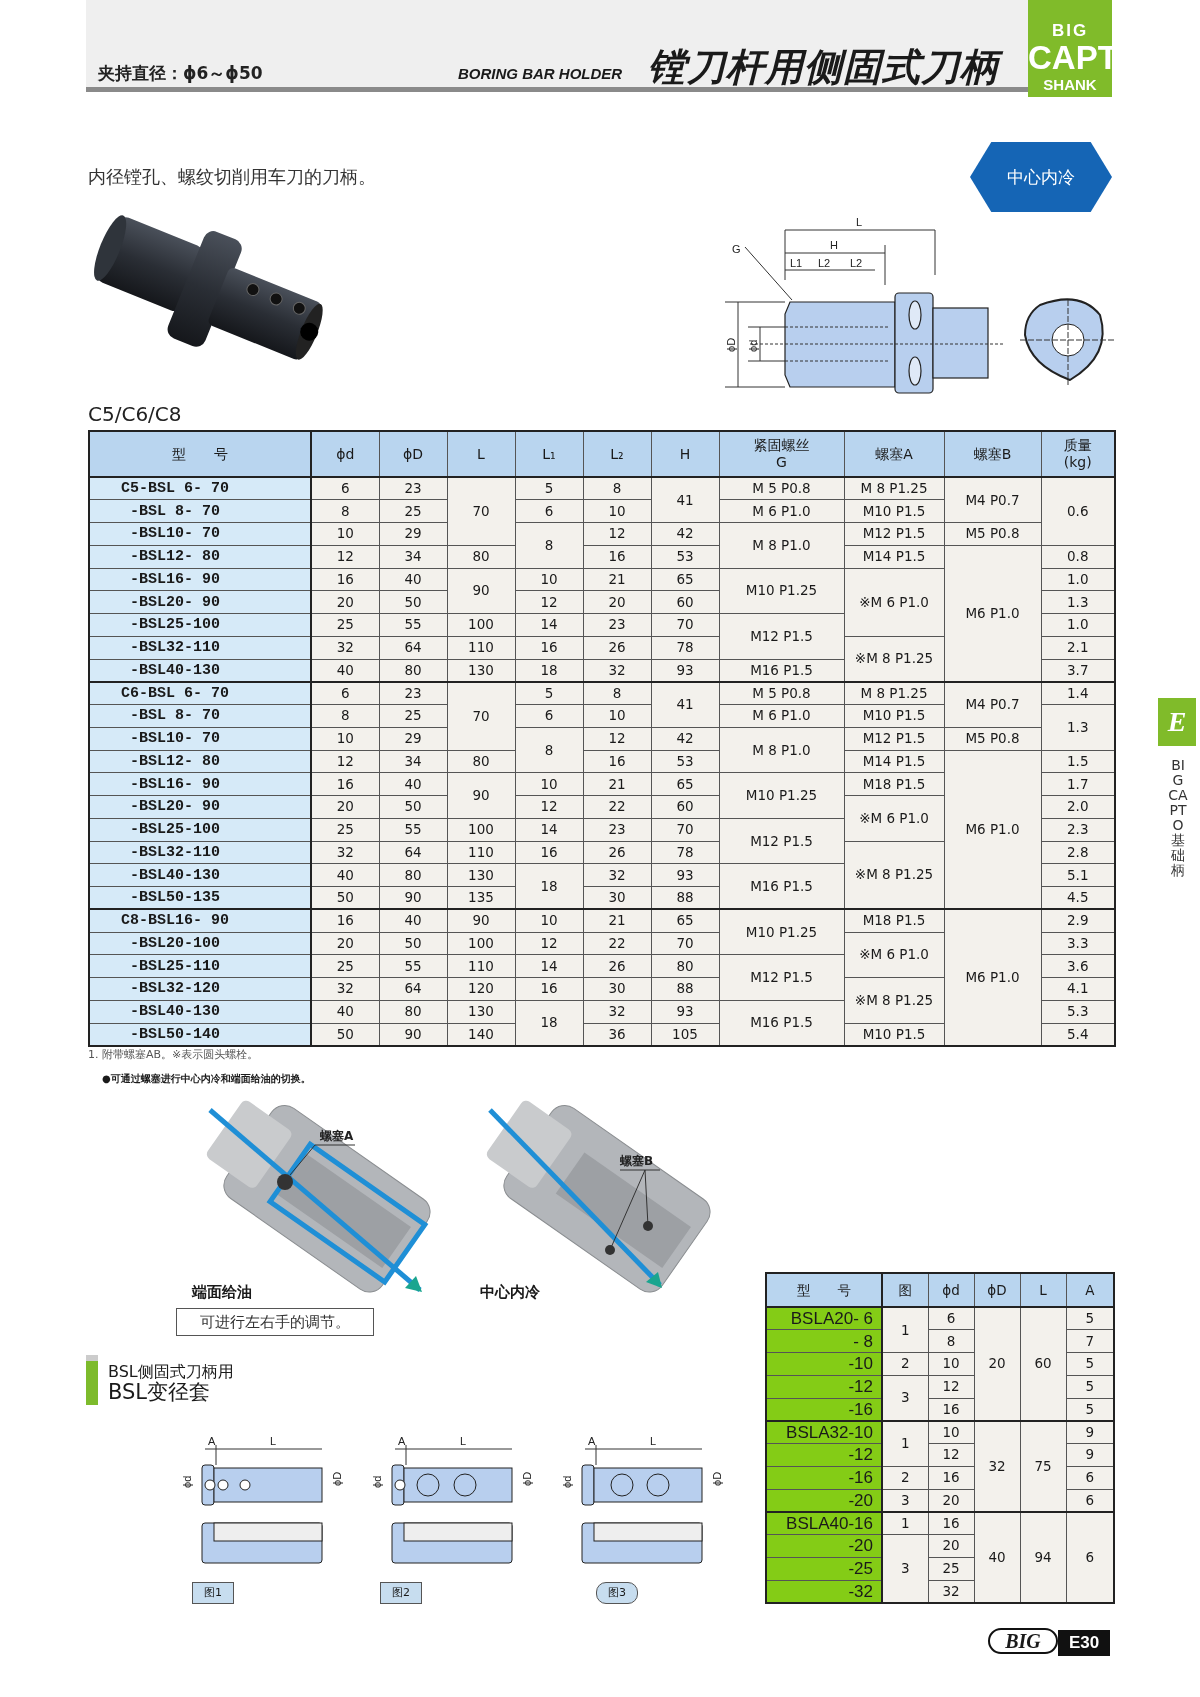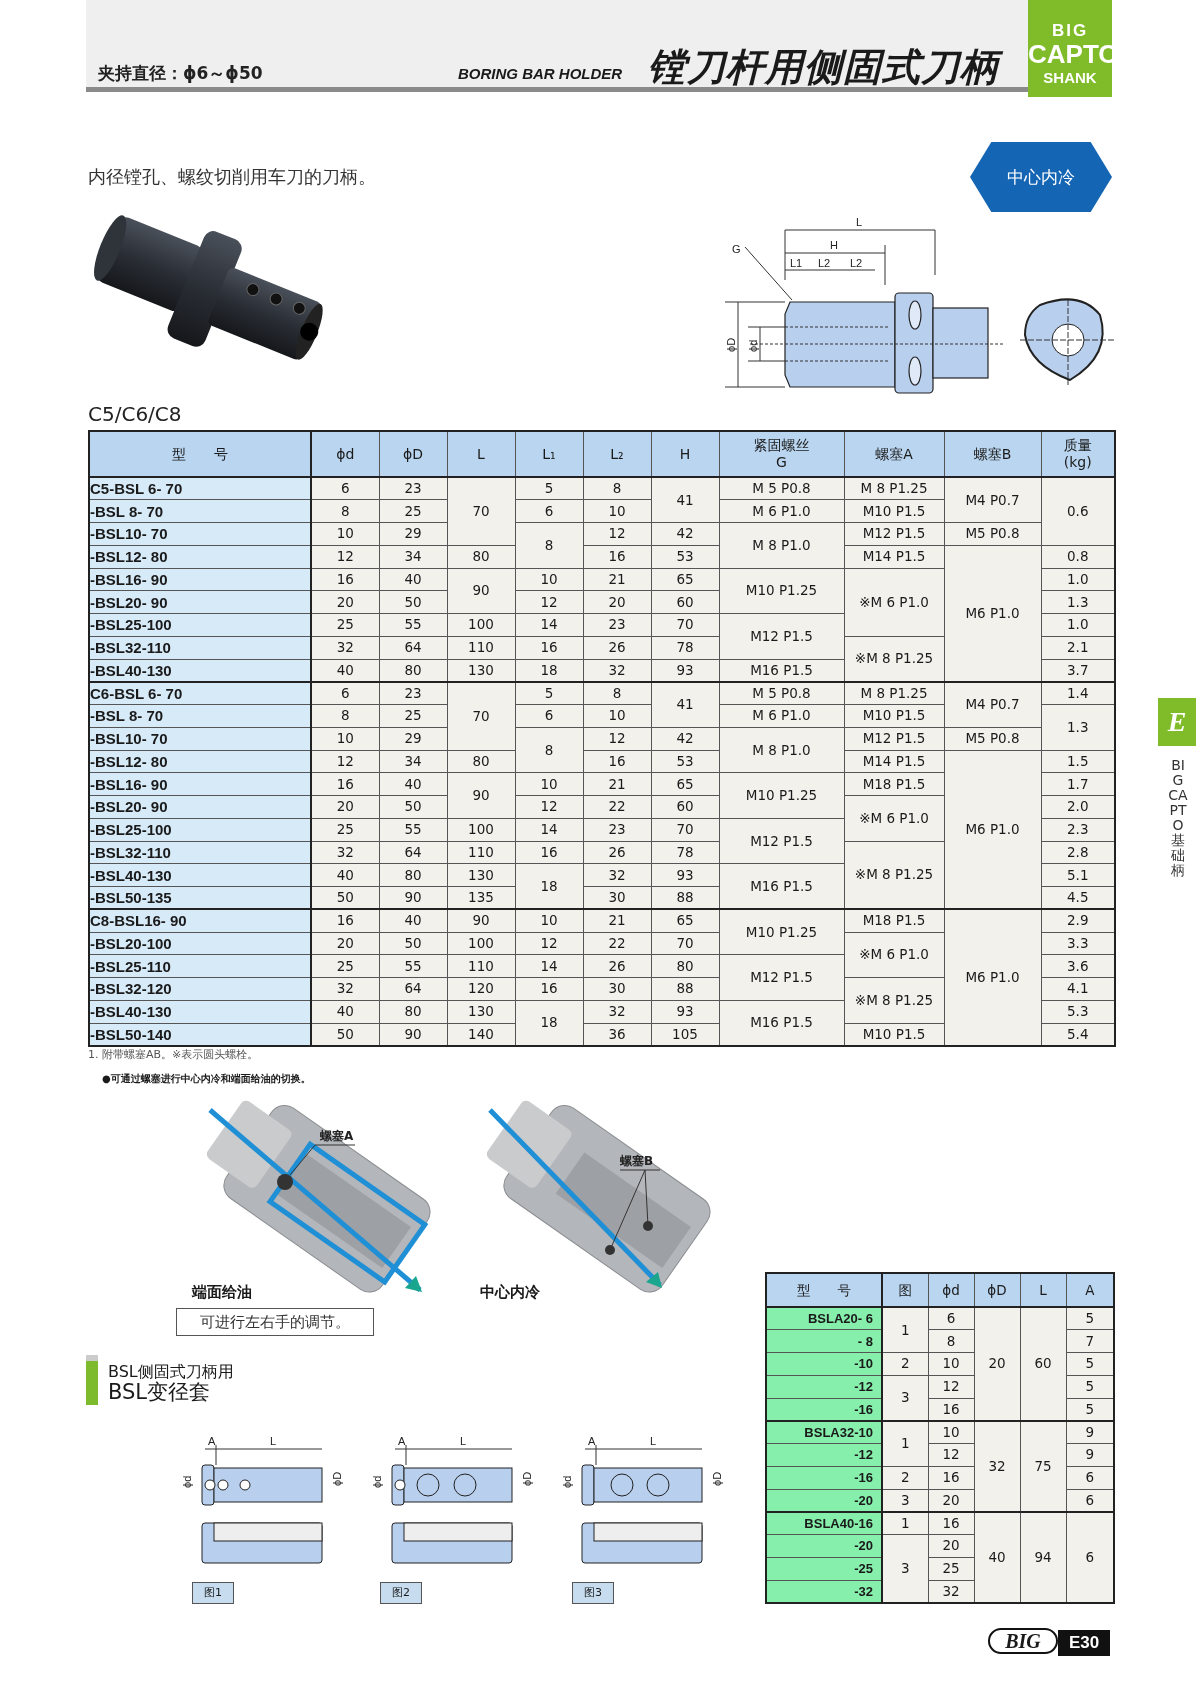--- a/index.html
+++ b/index.html
@@ -6,36 +6,36 @@
   body { width: 1200px; height: 1697px; background: #fff; font-family: "DejaVu Sans", "Liberation Sans", sans-serif; color: #1a1a1a; position: relative; overflow: hidden; }
   .abs { position: absolute; }
 
   
   .hdr { left: 86px; top: 0; width: 942px; height: 92px; background: #efefef; border-bottom: 5px solid #8a8a8a; }
   .hdr-left { left: 98px; top: 62px; font-size: 17px; font-weight: bold; color: #222; }
   .hdr-en { left: 458px; top: 65px; font-size: 15px; font-weight: bold; font-style: italic; font-family: "Liberation Sans", sans-serif; }
   .hdr-title { left: 648px; top: 42px; font-size: 38px; font-weight: bold; font-style: italic; letter-spacing: 1px; }
   .badge { left: 1028px; top: 0; width: 84px; height: 97px; background: #80bb2a; color: #fff; text-align: center; font-family: "Liberation Sans", sans-serif; font-weight: bold; padding-top: 22px; line-height: 1; }
   .badge .b1 { font-size: 17px; letter-spacing: 2px; }
-  .badge .b2 { font-size: 26px; margin-top: 2px; }
+  .badge .b2 { font-size: 33px; margin-top: 2px; }
   .badge .b3 { font-size: 15px; margin-top: 3px; }
 
   .desc { left: 88px; top: 165px; font-size: 18px; color: #333; }
   .hexbadge2 { left: 970px; top: 142px; width: 142px; height: 70px; clip-path: polygon(15% 0, 85% 0, 100% 50%, 85% 100%, 15% 100%, 0 50%); background: #1565b5; color:#fff; font-size:17px; display:flex; align-items:center; justify-content:center; }
 
   .photo { left: 88px; top: 210px; width: 250px; height: 170px; }
   .drawing { left: 720px; top: 215px; width: 400px; height: 185px; }
 
   .series { left: 88px; top: 402px; font-size: 20px; color: #222; }
 
   table.spec { position: absolute; left: 88px; top: 430px; width: 1026px; border-collapse: collapse; font-size: 13.5px; table-layout: fixed; }
   table.spec th, table.spec td { border: 1px solid #555; text-align: center; padding: 0; height: 22.75px; line-height: 21px; }
   table.spec th { background: #b9d5ef; font-weight: normal; height: 46px; line-height: 17px; font-size: 14px; }
   table.spec td { background: #f3f1ec; }
-  table.spec td.model { background: #d6eaf8; font-weight: bold; font-size: 15px; text-align: left; padding-right: 50px; font-family: Liberation Sans, sans-serif; }
+  table.spec td.model { background: #d6eaf8; font-weight: bold; font-size: 15px; text-align: center; padding-right: 50px; font-family: Liberation Mono, monospace; }
   table.spec { border: 2px solid #222; }
   table.spec tr.grp-start td { border-top: 2px solid #222; }
   table.spec th { border-bottom: 2px solid #222; }
   table.spec td.sepcol, table.spec th.sepcol { border-right: 2px solid #222; }
 
   .note { left: 88px; top: 1047px; font-size: 11px; color: #555; }
   .bullet { left: 102px; top: 1072px; font-size: 10px; font-weight: bold; }
 
   .illo { top: 1100px; width: 260px; height: 200px; }
   .lbl { font-size: 15px; font-weight: bold; }
@@ -45,21 +45,21 @@
   .sec-sub { left: 108px; top: 1362px; font-size: 16px; }
   .sec-title { left: 108px; top: 1378px; font-size: 21px; }
 
   .sleeve { top: 1435px; width: 170px; height: 140px; }
   .fig-lbl { top: 1582px; width: 42px; height: 22px; background: #c7ddef; border: 1px solid #555; font-size: 11px; text-align: center; line-height: 20px; }
 
   table.bsla { position: absolute; left: 765px; top: 1272px; width: 348px; border-collapse: collapse; font-size: 13.5px; table-layout: fixed; border: 2px solid #222; }
   table.bsla th, table.bsla td { border: 1px solid #555; text-align: center; height: 22.75px; line-height: 21px; padding: 0; }
   table.bsla th { background: #b9d5ef; font-weight: normal; height: 34px; border-bottom: 2px solid #222; }
   table.bsla td { background: #f3f1ec; }
-  table.bsla td.model { background: #86efac; font-weight: bold; font-size: 13px; text-align: right; padding-right: 8px; font-family: "Liberation Sans", sans-serif; }
+  table.bsla td.model { background: #84cc16; font-weight: normal; font-size: 17px; text-align: right; padding-right: 8px; font-family: "Liberation Sans", sans-serif; }
   table.bsla tr.grp-start td { border-top: 2px solid #222; }
   table.bsla .sepcol { border-right: 2px solid #222; }
 
   .sidetab { left: 1158px; top: 698px; width: 38px; height: 48px; background: #80bb2a; color: #fff; font-family: "Liberation Serif", serif; font-style: italic; font-weight: bold; font-size: 28px; text-align: center; line-height: 48px; }
   .sidetext { left: 1168px; top: 758px; width: 20px; font-size: 14px; line-height: 15px; text-align: center; color: #333; word-break: break-all; }
 
   .footer-logo { left: 988px; top: 1628px; width: 70px; height: 26px; border: 2px solid #111; border-radius: 14px; font-family: "Liberation Serif", serif; font-weight: bold; font-style: italic; font-size: 20px; text-align: center; line-height: 22px; }
   .footer-page { left: 1058px; top: 1630px; width: 52px; height: 26px; background: #111; color: #fff; font-family: "Liberation Sans", sans-serif; font-weight: bold; font-size: 17px; text-align: center; line-height: 26px; }
 </style>
 </head>
@@ -554,21 +554,21 @@
       <line x1="25" y1="14" x2="142" y2="14"></line>
       <line x1="36" y1="10" x2="36" y2="30"></line>
     </g>
   <rect x="22" y="30" width="12" height="40" rx="3" fill="#b8cfee" stroke="#222"></rect>
   <rect x="34" y="33" width="108" height="34" fill="#b8cfee" stroke="#222"></rect>
   <circle cx="62" cy="50" r="11" fill="none" stroke="#222"></circle>
     <circle cx="98" cy="50" r="11" fill="none" stroke="#222"></circle>
   <rect x="22" y="88" width="120" height="40" rx="3" fill="#b8cfee" stroke="#222"></rect>
   <rect x="34" y="88" width="108" height="18" fill="#eee" stroke="#222"></rect>
 </svg>
-<div class="abs fig-lbl" style="left:572px;">图3</div>
+<div class="abs fig-lbl" style="left:596px;border-radius:10px;">图3</div>
 
 <table class="bsla">
   <colgroup>
       <col style="width:116px">
       <col style="width:46px">
       <col style="width:46px">
       <col style="width:46px">
       <col style="width:46px">
       <col style="width:48px">
     </colgroup>

